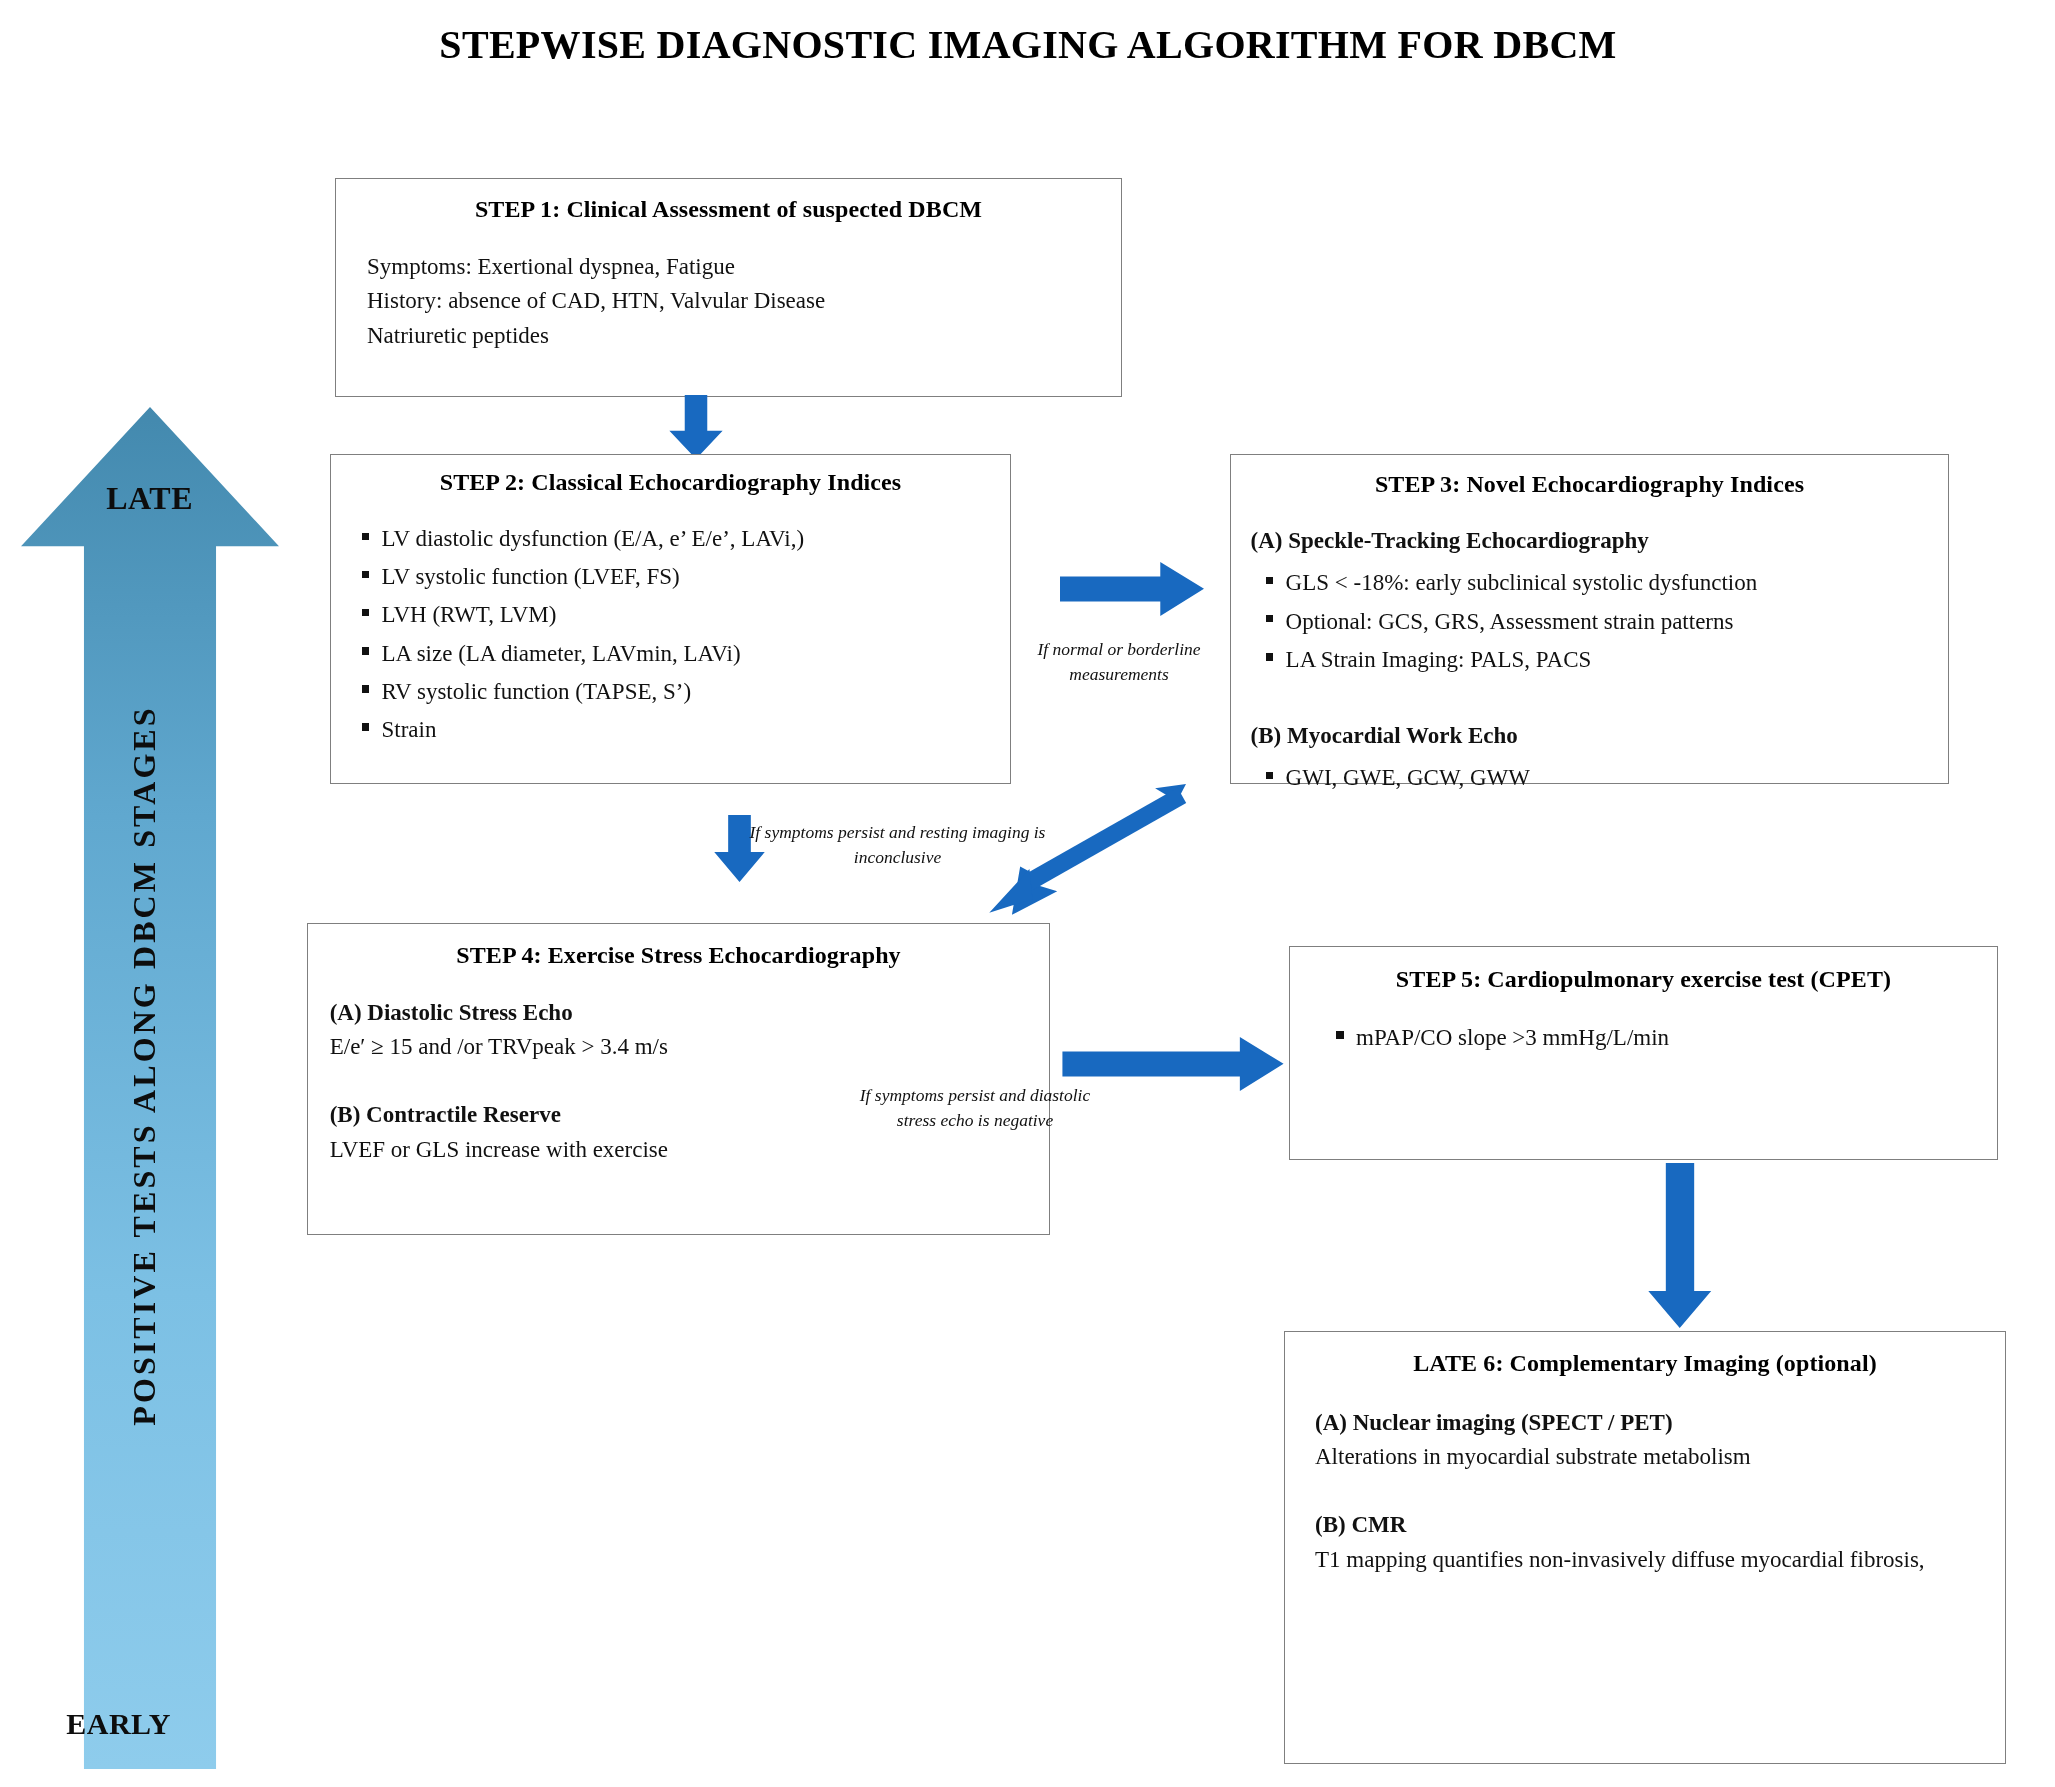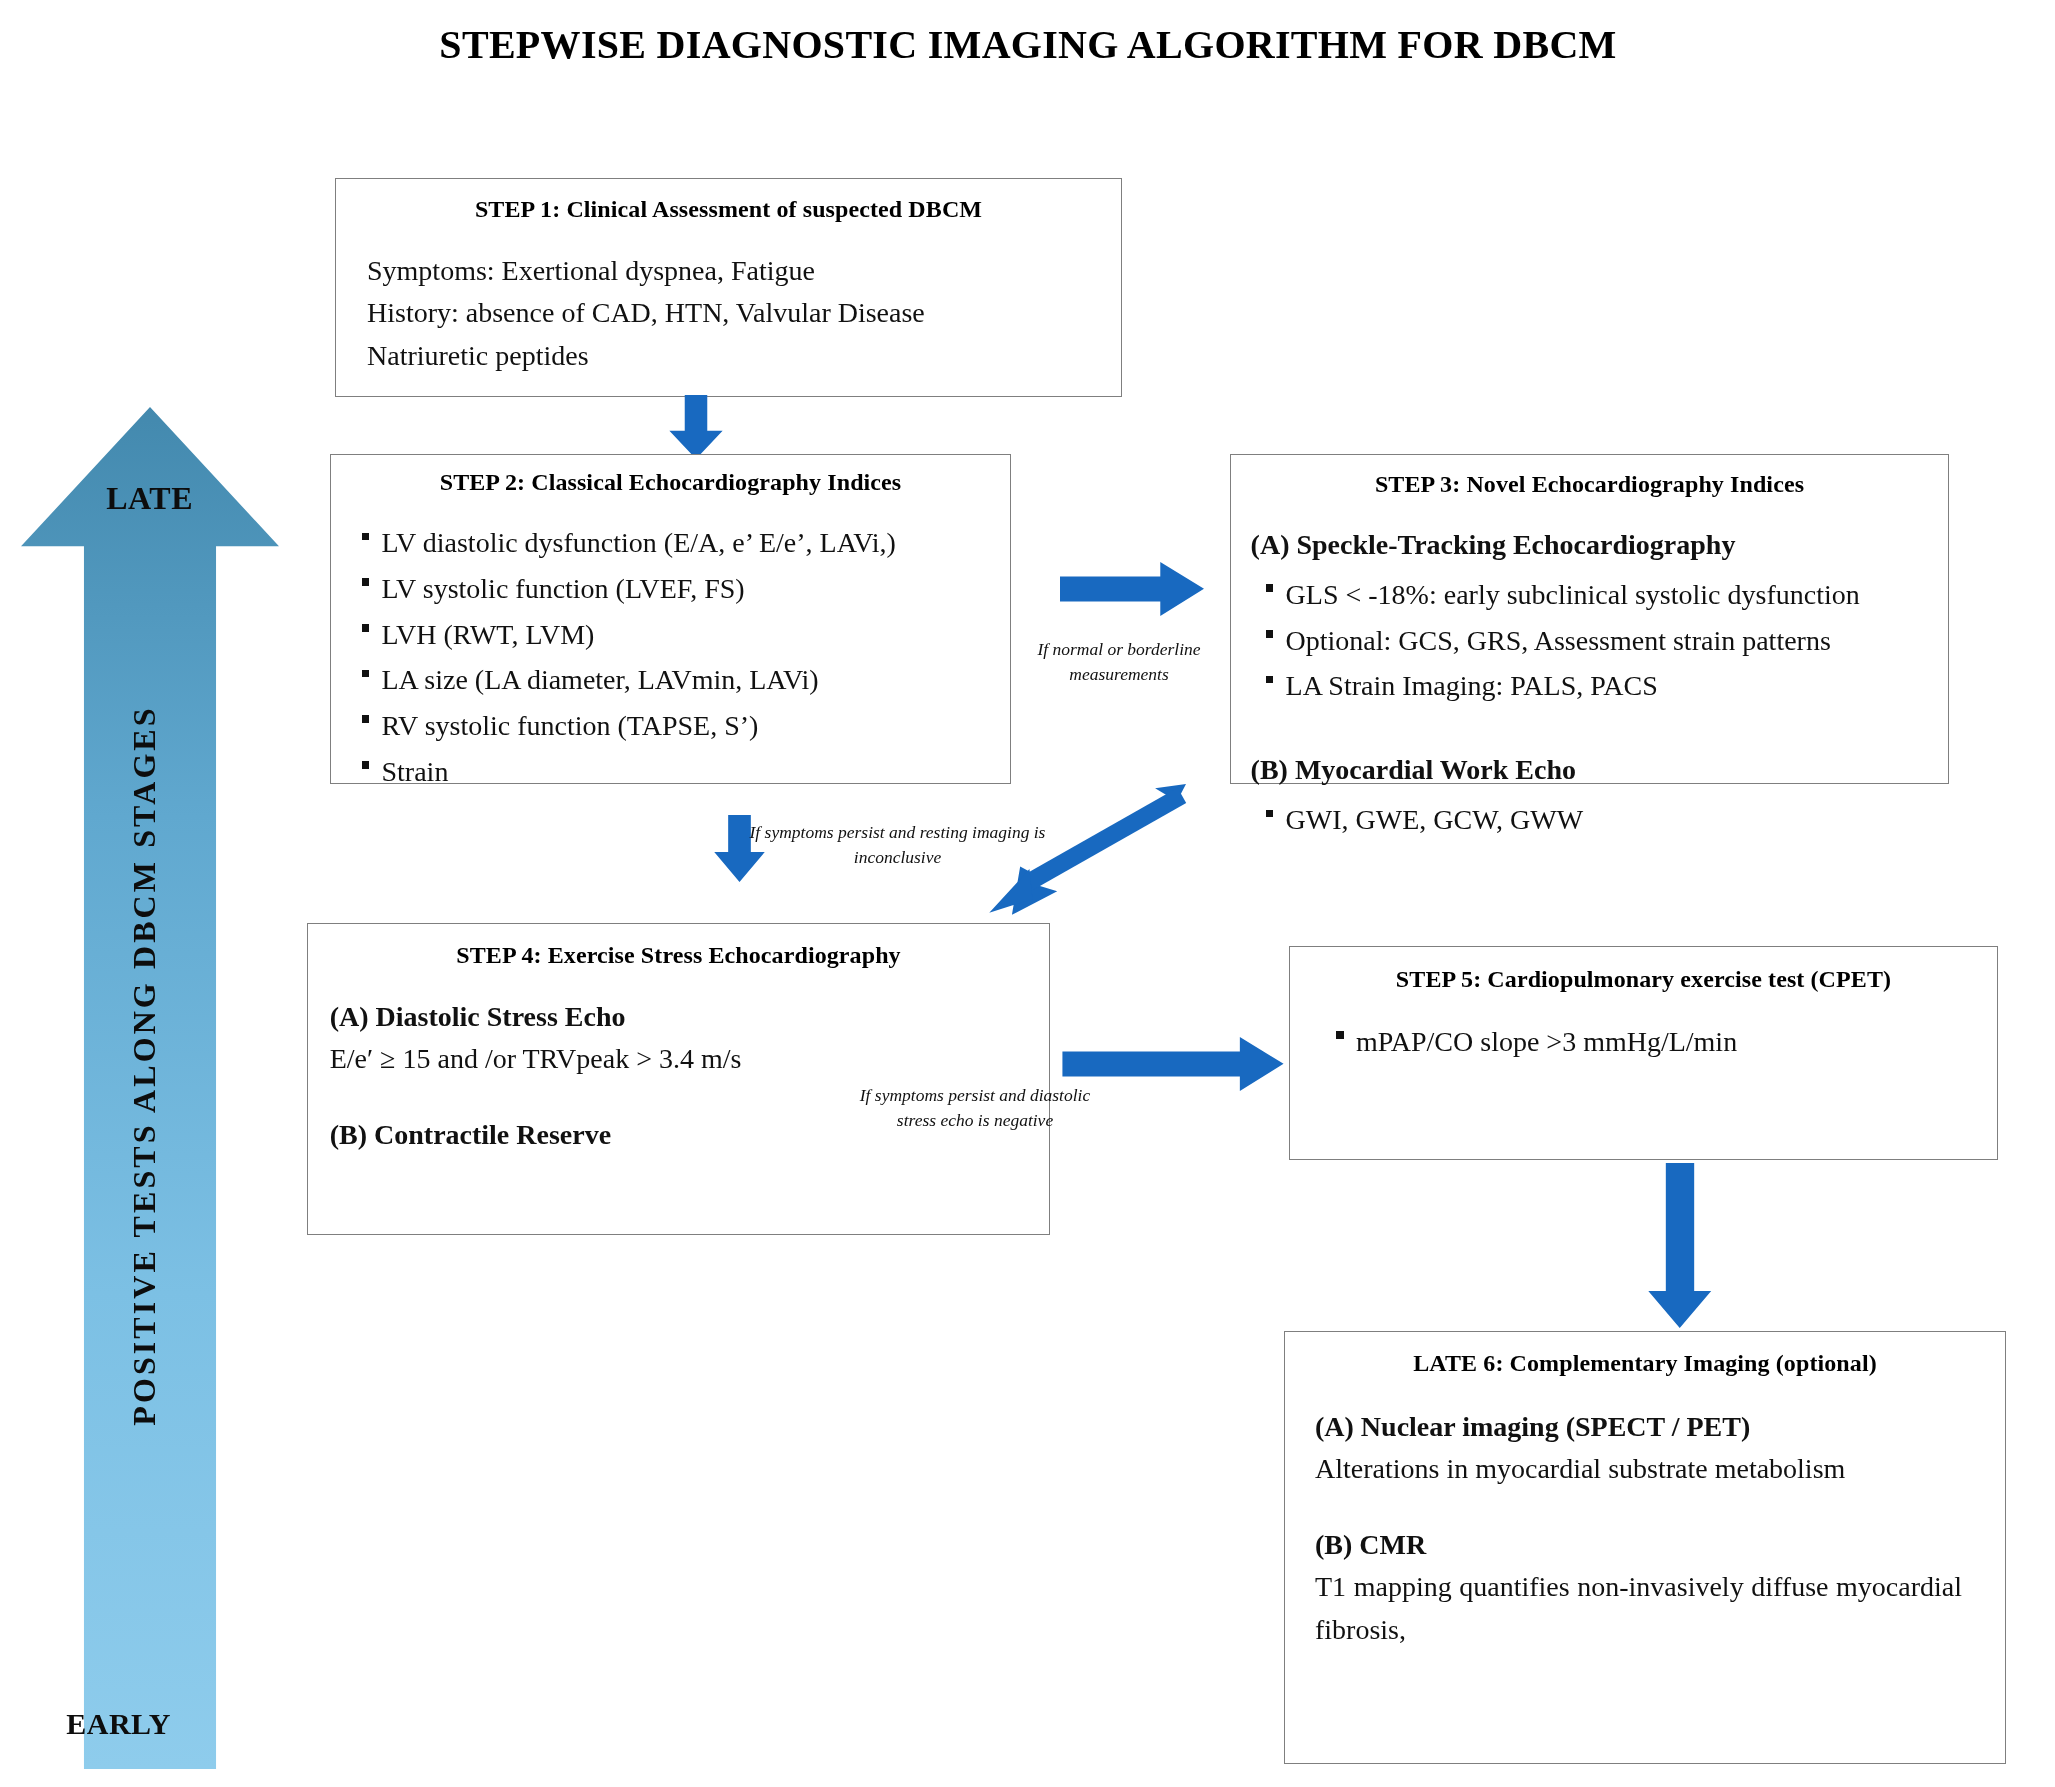--- a/index.html
+++ b/index.html
@@ -38,21 +38,21 @@
   .step-box{
     position:absolute;background:#ffffff;
     border:1.5px solid #7f7f7f;
     box-sizing:border-box;
     font-family:Liberation Serif, serif;
   }
   .step-title{
     text-align:center;font-weight:bold;font-size:24px;color:#000;
     margin:0 0 0 0;letter-spacing:0.1px;
   }
-  .step-body{font-size:28px;line-height:1.52;color:#111;}
+  .step-body{font-size:23px;line-height:1.52;color:#111;}
   .step-body .sub-head{font-weight:bold;}
   .plain-line{white-space:nowrap;}
   ul.bul{list-style:none;margin:8px;padding:0;}
   ul.bul li{position:relative;padding-left:27px;margin:0 0 3.1px 0;white-space:nowrap;}
   ul.bul li:before{
     content:"";position:absolute;left:7.2px;top:10.3px;
     width:7.7px;height:7.7px;background:#111;
   }
   .gap-lg{height:33px;}
 
@@ -180,20 +180,21 @@
     <polygon points="18,250 96,165 102,224 62,236" fill="#1869C0"></polygon>
   </svg>
 
   <div id="step4" class="step-box">
     <div class="step-title">STEP 4: Exercise Stress Echocardiography</div>
     <div class="step-body">
       <div class="sub-head">(A) Diastolic Stress Echo</div>
       <div class="plain-line">E/e′ ≥ 15 and /or TRVpeak &gt; 3.4 m/s</div>
       <div class="gap-lg"></div>
       <div class="sub-head">(B) Contractile Reserve</div>
+      <div class="plain-line">LVEF or GLS increase  with exercise</div>
     </div>
   </div>
 
   <svg class="arrow-svg" style="left:1062px;top:1037px;" width="222" height="54" viewBox="0 0 430 105">
     <polygon points="0,28 345,28 345,0 430,52 345,105 345,77 0,77" fill="#1869C0"></polygon>
   </svg>
 
   <div class="conn-label" id="label-4-5">If symptoms persist and diastolic stress echo is negative</div>
 
   <div id="step5" class="step-box">

